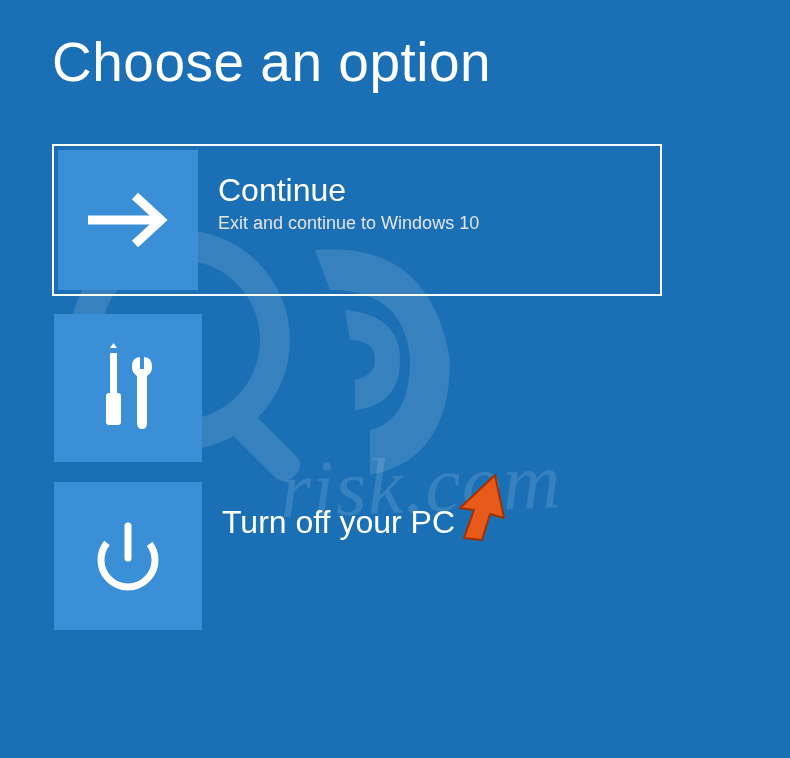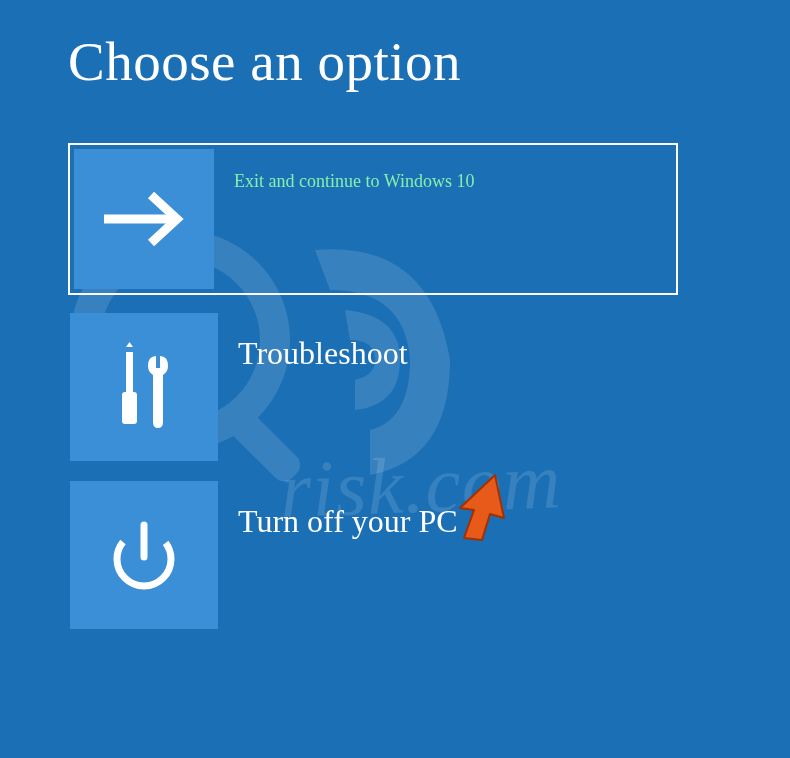--- a/index.html
+++ b/index.html
@@ -10,22 +10,21 @@
     body {
       width: 790px;
       height: 758px;
       background: #1a6fb5;
       font-family: "Segoe UI Light", "Segoe UI", -apple-system, sans-serif;
       color: #ffffff;
       overflow: hidden;
       position: relative;
     }
     .container {
-      padding: 30px 0 0 68px;
-      font-family: Liberation Serif, serif;
+      padding: 30px 0 0 52px;
     }
     .page-title {
       font-size: 55px;
       font-weight: 300;
       margin-bottom: 50px;
       letter-spacing: 0.5px;
     }
     .options {
       display: flex;
       flex-direction: column;
@@ -64,21 +63,21 @@
       justify-content: flex-start;
     }
     .tile-title {
       font-size: 32px;
       font-weight: 300;
       margin-bottom: 4px;
     }
     .tile-desc {
       font-size: 18px;
       font-weight: 300;
-      color: #86efac;
+      color: #e5e5e5;
     }
     .pointer-arrow {
       position: absolute;
       left: 450px;
       top: 470px;
       z-index: 10;
     }
     .watermark {
       position: absolute;
       top: 180px;
@@ -125,37 +124,37 @@
   <div class="options">
 
     <div class="option-tile selected">
       <div class="tile-icon">
         <svg width="90" height="60" viewBox="0 0 90 60">
           <line x1="5" y1="30" x2="75" y2="30" stroke="#fff" stroke-width="9"></line>
           <polyline points="52,6 78,30 52,54" fill="none" stroke="#fff" stroke-width="9" stroke-linejoin="miter"></polyline>
         </svg>
       </div>
       <div class="tile-text">
+        <div class="tile-title">Continue</div>
         <div class="tile-desc">Exit and continue to Windows 10</div>
       </div>
     </div>
 
     <div class="option-tile">
       <div class="tile-icon">
         <svg width="80" height="90" viewBox="0 0 80 90">
 
           <rect x="22" y="10" width="7" height="40" fill="#fff"></rect>
           <rect x="18" y="50" width="15" height="32" rx="3" fill="#fff"></rect>
           <polygon points="22,5 29,5 25.5,0" fill="#fff"></polygon>
 
           <path d="M 52 14 Q 44 14 44 24 Q 44 30 49 33 L 49 80 Q 49 86 54 86 Q 59 86 59 80 L 59 33 Q 64 30 64 24 Q 64 14 56 14 L 56 26 L 52 26 Z" fill="#fff"></path>
         </svg>
       </div>
       <div class="tile-text">
-        <div class="tile-title">Troubleshoot</div>
       </div>
     </div>
 
     <div class="option-tile">
       <div class="tile-icon">
         <svg width="80" height="80" viewBox="0 0 80 80">
           <circle cx="40" cy="44" r="27" fill="none" stroke="#fff" stroke-width="7" stroke-dasharray="120 40" stroke-dashoffset="-25" transform="rotate(-90 40 44)"></circle>
           <line x1="40" y1="10" x2="40" y2="42" stroke="#fff" stroke-width="7" stroke-linecap="round"></line>
         </svg>
       </div>

